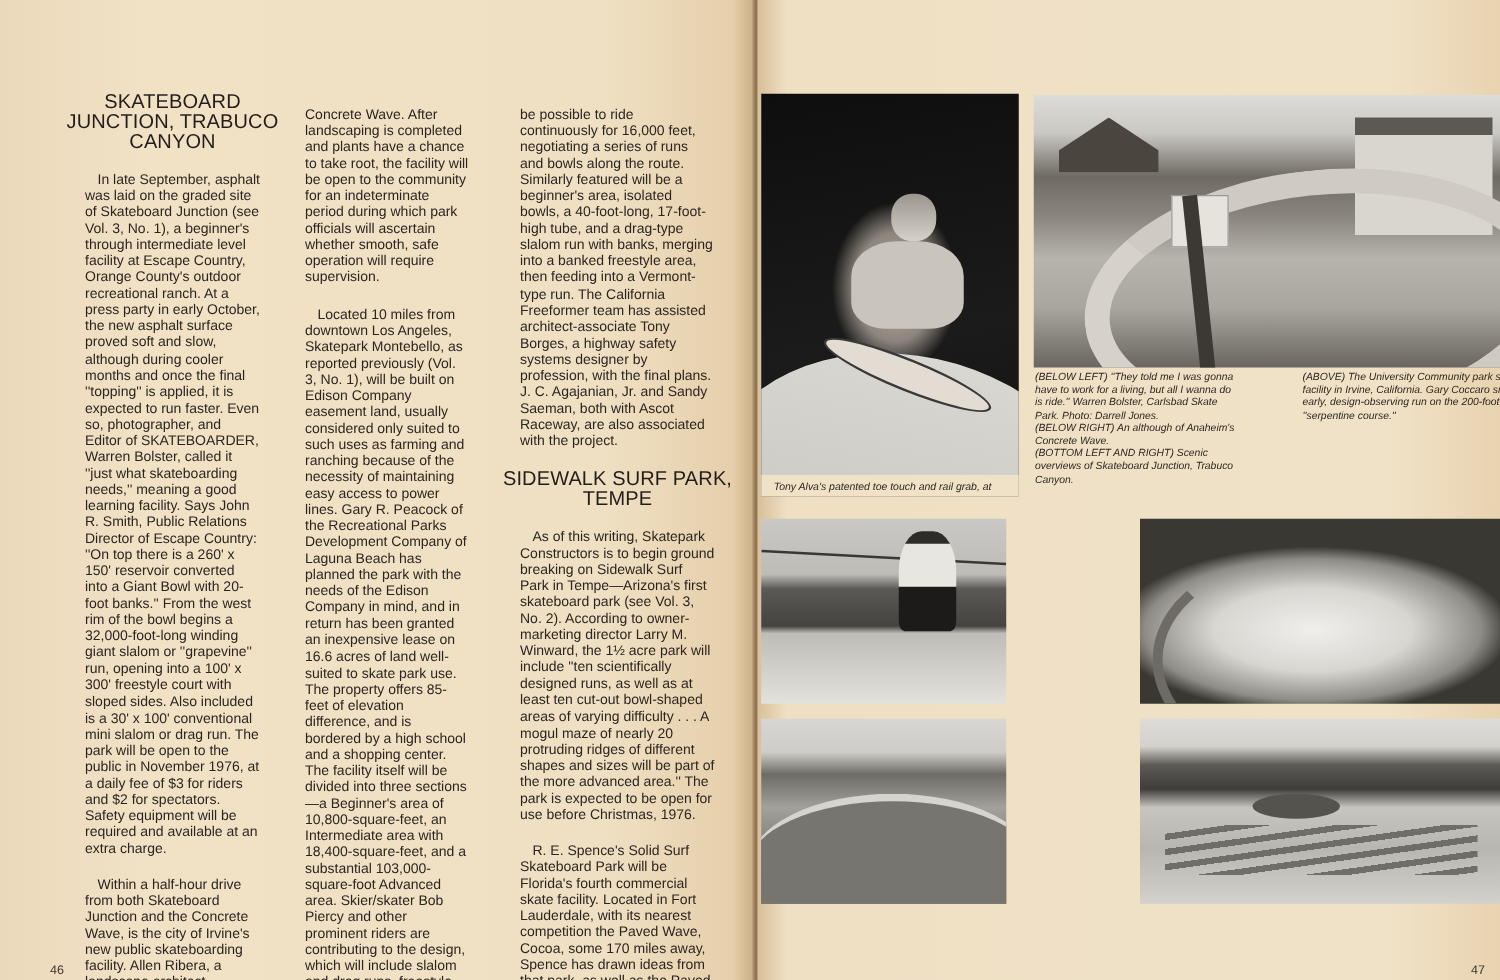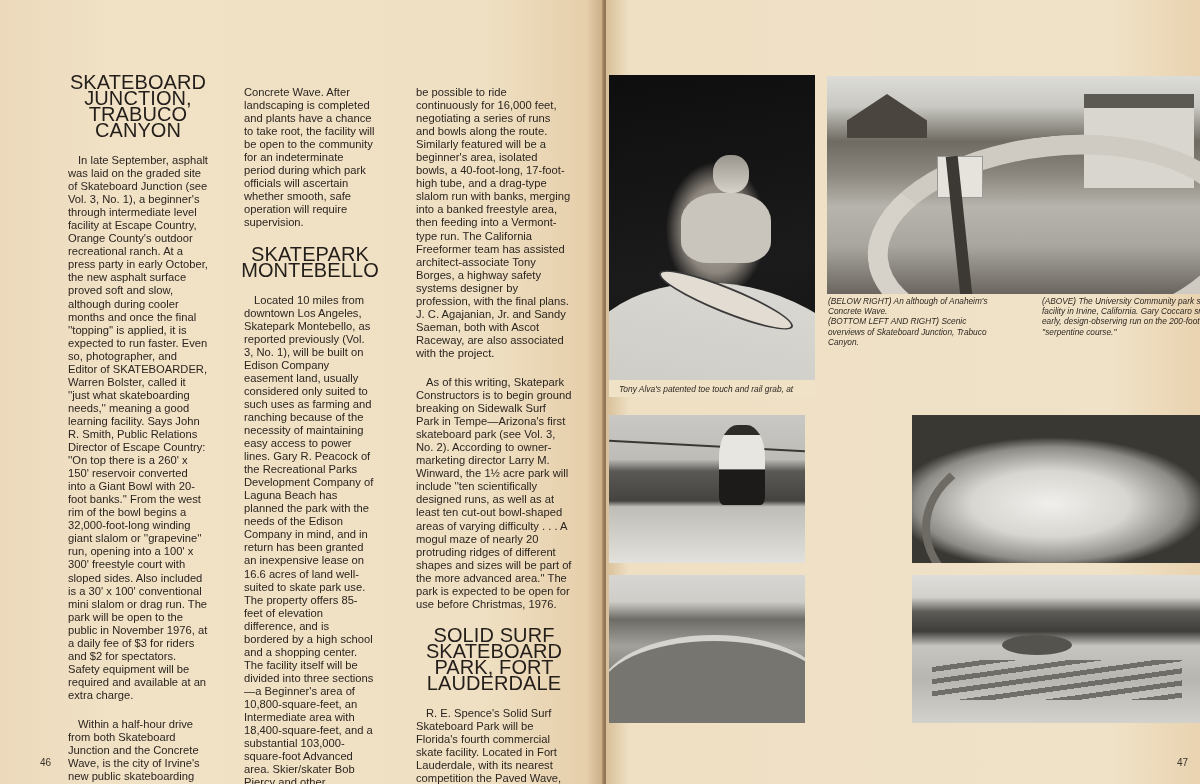--- a/index.html
+++ b/index.html
@@ -5,25 +5,25 @@
   html,body{margin:0;padding:0;}
   body{width:1200px;height:784px;overflow:hidden;background:#2a2a2a;font-family:"Liberation Sans",sans-serif;}
   .spread{position:relative;width:1200px;height:784px;}
   .page{position:absolute;top:0;height:784px;overflow:hidden;}
   .page-left{left:0;width:604px;background:linear-gradient(90deg,#ecd9bb 0%,#f1e2c6 20%,#efe0c3 80%,#e6cfab 97%,#c9ad85 100%);}
   .page-right{left:606px;width:594px;background:linear-gradient(90deg,#d8bf98 0%,#efe0c4 4%,#f0e2c7 85%,#e9d3b0 100%);}
   .spine{position:absolute;left:602px;top:0;width:6px;height:784px;background:linear-gradient(90deg,#b49670,#8a6f50,#c2a682);}
   .col{position:absolute;top:70px;color:#2b2520;font-size:11.2px;line-height:13.05px;}
   .col p{margin:16px;text-indent:10px;}
   .col p.noindent{text-indent:0;}
-  .col h2{margin:4px 0 2px 0;font-weight:normal;font-size:20px;line-height:16px;text-align:center;letter-spacing:0.1px;color:#231e1a;}
+  .col h2{margin:4px 0 2px 0;font-weight:normal;font-size:16px;line-height:16px;text-align:center;letter-spacing:0.1px;color:#231e1a;}
   .col1{left:52px;width:172px;}
   .col2{left:228px;width:164px;}
   .col3{left:400px;width:188px;}
-  .folio{position:absolute;bottom:16px;font-size:10px;color:#3a332b;}
+  .folio{position:absolute;bottom:2px;font-size:10px;color:#3a332b;}
   .folio-left{left:40px;}
   .folio-right{right:12px;}
   .photo{position:absolute;overflow:hidden;}
   .ph-alva{left:3px;top:75px;width:206px;height:322px;background:radial-gradient(ellipse 35% 30% at 52% 48%,#bdb6ad 0%,#8c857d 45%,rgba(20,20,20,0) 70%),linear-gradient(170deg,#0e0e0e 0%,#1b1b1b 60%,#111 100%);}
   .ph-alva .ramp{position:absolute;left:-40px;top:210px;width:320px;height:200px;border-radius:50% 50% 0 0/60% 60% 0 0;background:linear-gradient(180deg,#d9d7d2,#c8c6c0);transform:rotate(12deg);}
   .ph-alva .rider-body{position:absolute;left:72px;top:118px;width:90px;height:70px;background:#c9c4bc;border-radius:40% 40% 30% 30%;}
   .ph-alva .rider-head{position:absolute;left:104px;top:80px;width:36px;height:38px;border-radius:45%;background:linear-gradient(#9a958d,#d6d1c9);}
   .ph-alva .board{position:absolute;left:45px;top:212px;width:140px;height:22px;border-radius:50%;background:#e2dcd2;transform:rotate(22deg);border:2px solid #3a3a3a;}
   .ph-alva .cap{position:absolute;left:0;bottom:-1px;width:100%;height:18px;background:#efe2c6;font-style:italic;font-size:8.4px;line-height:18px;padding-left:10px;color:#2e2822;box-sizing:border-box;}
   .ph-irvine{left:221px;top:76px;width:373px;height:218px;background:linear-gradient(180deg,#dcdcd8 0%,#c9c8c2 14%,#6f6b63 30%,#8b877e 45%,#b7b4ad 60%,#a9a69f 78%,#6a665f 100%);}
@@ -53,27 +53,26 @@
 <div class="spread">
 
   <div class="page page-left">
     <div class="col col1">
         <h2>SKATEBOARD JUNCTION, TRABUCO CANYON</h2>
         <p>In late September, asphalt was laid on the graded site of Skateboard Junction (see Vol. 3, No. 1), a beginner's through intermediate level facility at Escape Country, Orange County's outdoor recreational ranch. At a press party in early October, the new asphalt surface proved soft and slow, although during cooler months and once the final ''topping'' is applied, it is expected to run faster. Even so, photographer, and Editor of SKATEBOARDER, Warren Bolster, called it ''just what skateboarding needs,'' meaning a good learning facility. Says John R. Smith, Public Relations Director of Escape Country: ''On top there is a 260' x 150' reservoir converted into a Giant Bowl with 20-foot banks.'' From the west rim of the bowl begins a 32,000-foot-long winding giant slalom or ''grapevine'' run, opening into a 100' x 300' freestyle court with sloped sides. Also included is a 30' x 100' conventional mini slalom or drag run. The park will be open to the public in November 1976, at a daily fee of $3 for riders and $2 for spectators. Safety equipment will be required and available at an extra charge.</p>
         <p>Within a half-hour drive from both Skateboard Junction and the Concrete Wave, is the city of Irvine's new public skateboarding facility. Allen Ribera, a landscape architect specializing in park and recreation planning, reportedly suggested the skateboard run to the city as part of the University Community Park which he was contracted to design. Having profited from his experience in planning the Santa Cruz facility (see Vol. 3, No. 1) and from talks with O'Malley and Graham of Skatepark Constructors, Ribera designed a 200-foot-long ''serpentine course'' with up to 4-foot-high curves, terminating in a wide bowl of 4- to 6-foot-high banks. Unfortunately, in early October there was already a hairline crack at the top of the run, indicating a lack of structural reinforcement or ground shiftage underneath the wire mesh and gunite concrete. Nonetheless, the facility has been described as ''a good intermediate run,'' and, in fact, resembles the intermediate run at the</p>
       </div>
     <div class="col col2">
         <p class="noindent">Concrete Wave. After landscaping is completed and plants have a chance to take root, the facility will be open to the community for an indeterminate period during which park officials will ascertain whether smooth, safe operation will require supervision.</p>
-        <h2>SKATEPARK MONTEBELLO</h2>
         <p>Located 10 miles from downtown Los Angeles, Skatepark Montebello, as reported previously (Vol. 3, No. 1), will be built on Edison Company easement land, usually considered only suited to such uses as farming and ranching because of the necessity of maintaining easy access to power lines. Gary R. Peacock of the Recreational Parks Development Company of Laguna Beach has planned the park with the needs of the Edison Company in mind, and in return has been granted an inexpensive lease on 16.6 acres of land well-suited to skate park use. The property offers 85-feet of elevation difference, and is bordered by a high school and a shopping center. The facility itself will be divided into three sections—a Beginner's area of 10,800-square-feet, an Intermediate area with 18,400-square-feet, and a substantial 103,000-square-foot Advanced area. Skier/skater Bob Piercy and other prominent riders are contributing to the design, which will include slalom and drag runs, freestyle areas and bowls. ''The major drag run,'' says Peacock, ''is 200-feet in length and will have electronic timing lights.'' Also in the works is a ''280-foot rope tow which will pull skateboarders up an average of 40-feet in height.'' Barring any major setbacks, Phase I of the park—9 acres —will be completed before the end of 1976, with Phase II scheduled for the spring. When the runs are in and it is fully landscaped, Skatepark Montebello will, reportedly, be an ''aesthetic-looking park,'' in keeping with its name, ''Beautiful Mountain.''</p>
       </div>
     <div class="col col3">
         <p class="noindent">be possible to ride continuously for 16,000 feet, negotiating a series of runs and bowls along the route. Similarly featured will be a beginner's area, isolated bowls, a 40-foot-long, 17-foot-high tube, and a drag-type slalom run with banks, merging into a banked freestyle area, then feeding into a Vermont-type run. The California Freeformer team has assisted architect-associate Tony Borges, a highway safety systems designer by profession, with the final plans. J. C. Agajanian, Jr. and Sandy Saeman, both with Ascot Raceway, are also associated with the project.</p>
+        <h2>SIDEWALK SURF PARK, TEMPE</h2>
         <p>As of this writing, Skatepark Constructors is to begin ground breaking on Sidewalk Surf Park in Tempe—Arizona's first skateboard park (see Vol. 3, No. 2). According to owner-marketing director Larry M. Winward, the 1½ acre park will include ''ten scientifically designed runs, as well as at least ten cut-out bowl-shaped areas of varying difficulty . . . A mogul maze of nearly 20 protruding ridges of different shapes and sizes will be part of the more advanced area.'' The park is expected to be open for use before Christmas, 1976.</p>
-        <h2>SOLID SURF SKATEBOARD PARK, FORT LAUDERDALE</h2>
         <p>R. E. Spence's Solid Surf Skateboard Park will be Florida's fourth commercial skate facility. Located in Fort Lauderdale, with its nearest competition the Paved Wave, Cocoa, some 170 miles away, Spence has drawn ideas from that park, as well as the Paved Wave #2, Pensacola, and SKATEBOARDER Magazine. The result will be a landscaped park of one acre plus, with ''over 1,000-feet of winding track,'' a 150-foot slalom and a large bowl with 15-foot-high walls. There will also be a beginner's area, ''with very little grade.'' The $200,000 park (with property) will be ''ideally located in the middle of town,'' and will, hopefully, keep the skateboarders off the freeway overpasses. Scheduled opening date is November 15, 1976.</p>
       </div>
     <div class="folio folio-left">46</div>
   </div>
 
   <div class="spine"></div>
 
   <div class="page page-right">
     <div class="photo ph-alva">
       <div class="ramp"></div>
@@ -86,20 +85,21 @@
     <div class="photo ph-irvine" title="University Community park serpentine course, Irvine">
       <div class="hut"></div>
       <div class="house"></div>
       <div class="path"></div>
       <div class="sign"></div>
       <div class="pole"></div>
     </div>
 
     <div class="captions">
       <div class="cap-a">
+        <p>(BELOW LEFT) ''They told me I was gonna have to work for a living, but all I wanna do is ride.'' Warren Bolster, Carlsbad Skate Park. Photo: Darrell Jones.</p>
         <p>(BELOW RIGHT) An although of Anaheim's Concrete Wave.</p>
         <p>(BOTTOM LEFT AND RIGHT) Scenic overviews of Skateboard Junction, Trabuco Canyon.</p>
       </div>
       <div class="cap-b">
         <p>(ABOVE) The University Community park skateboard facility in Irvine, California. Gary Coccaro sneaks an early, design-observing run on the 200-foot-long ''serpentine course.''</p>
       </div>
     </div>
 
     <div class="photo ph-carlsbad" title="Warren Bolster, Carlsbad Skate Park">
       <div class="rail"></div>

